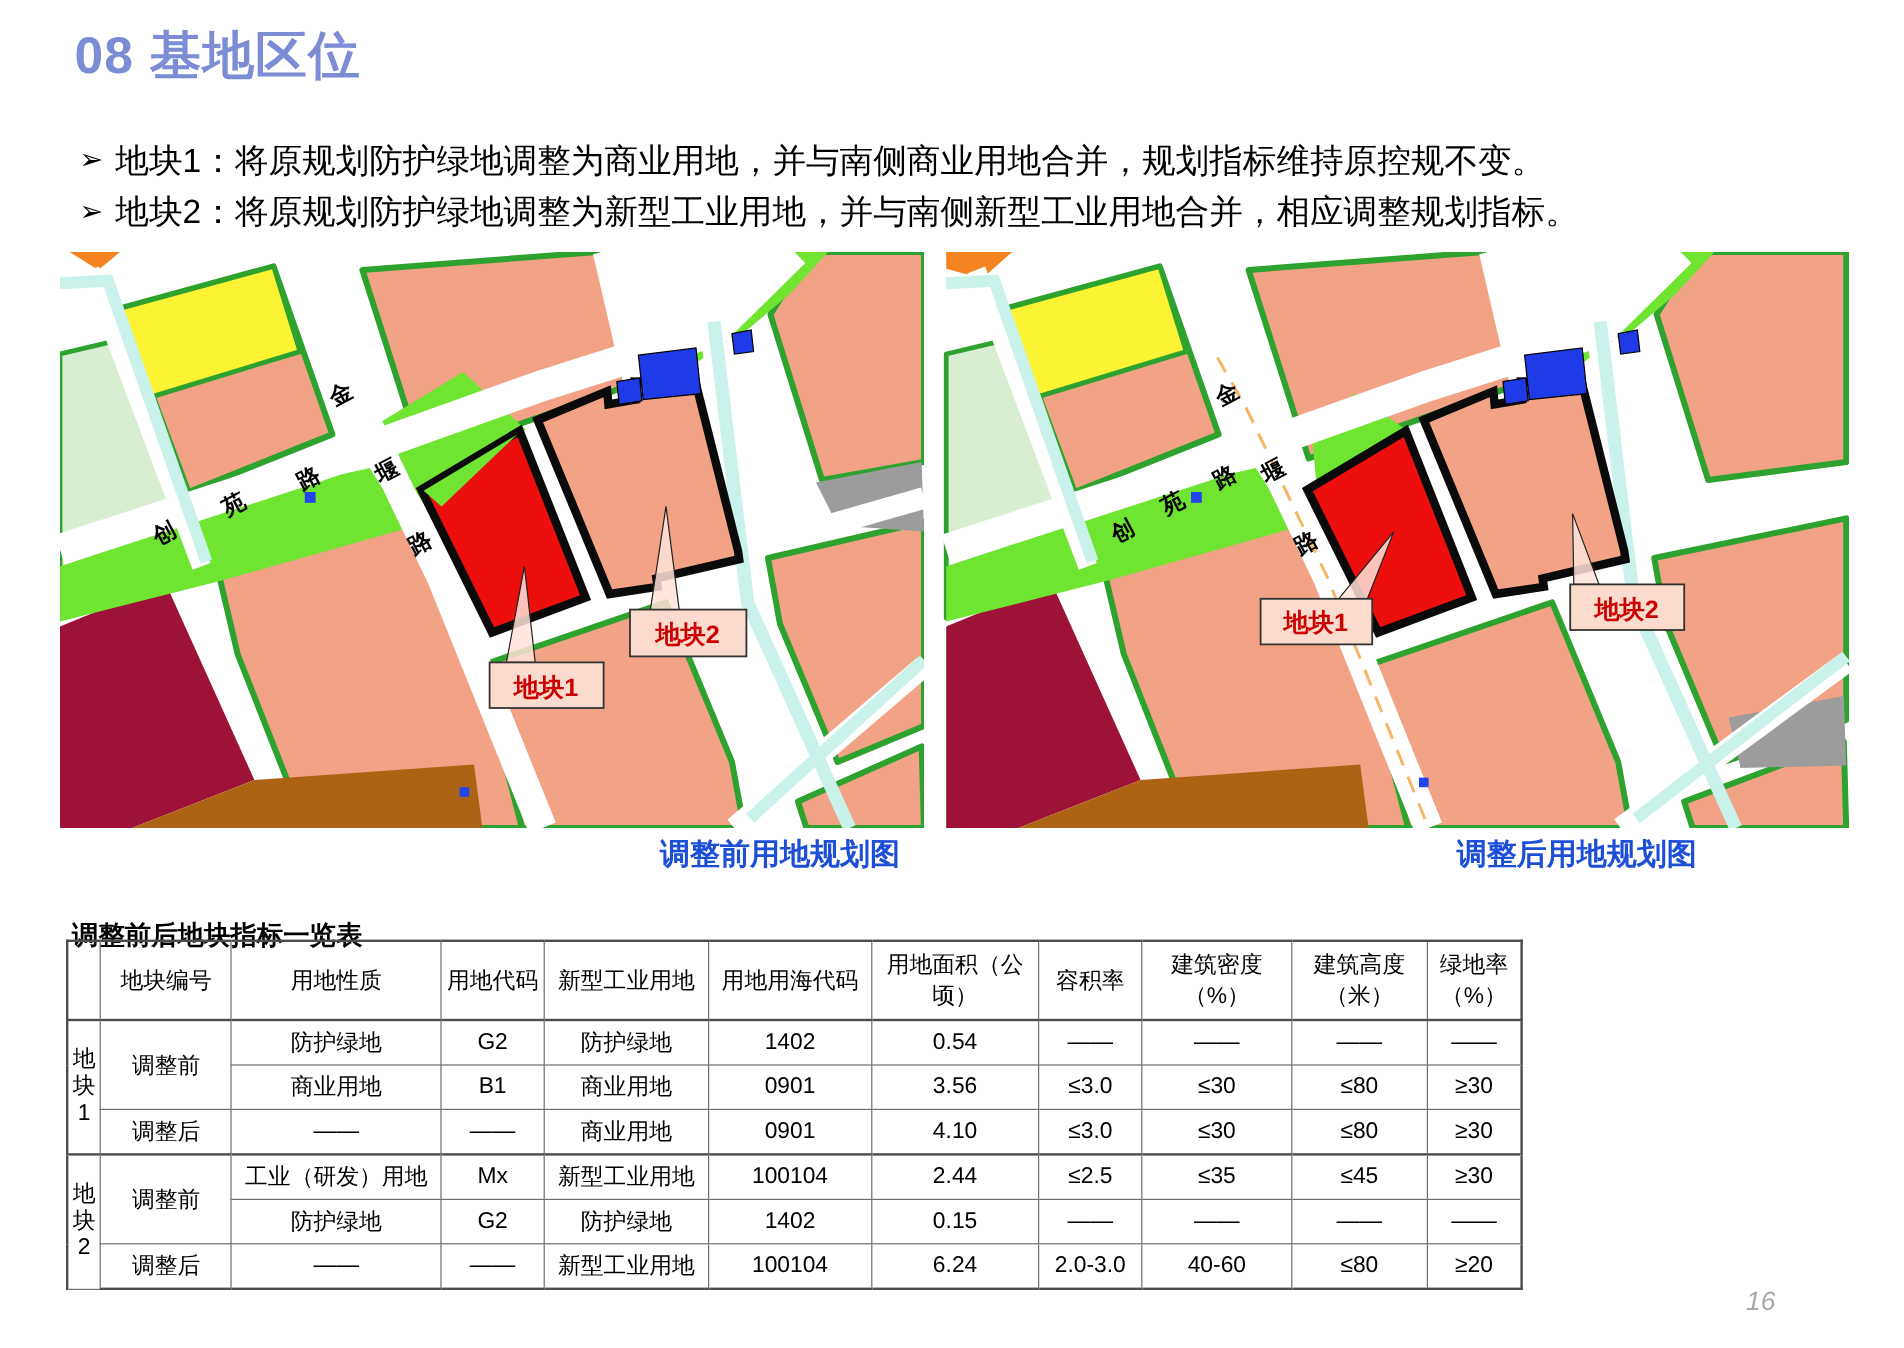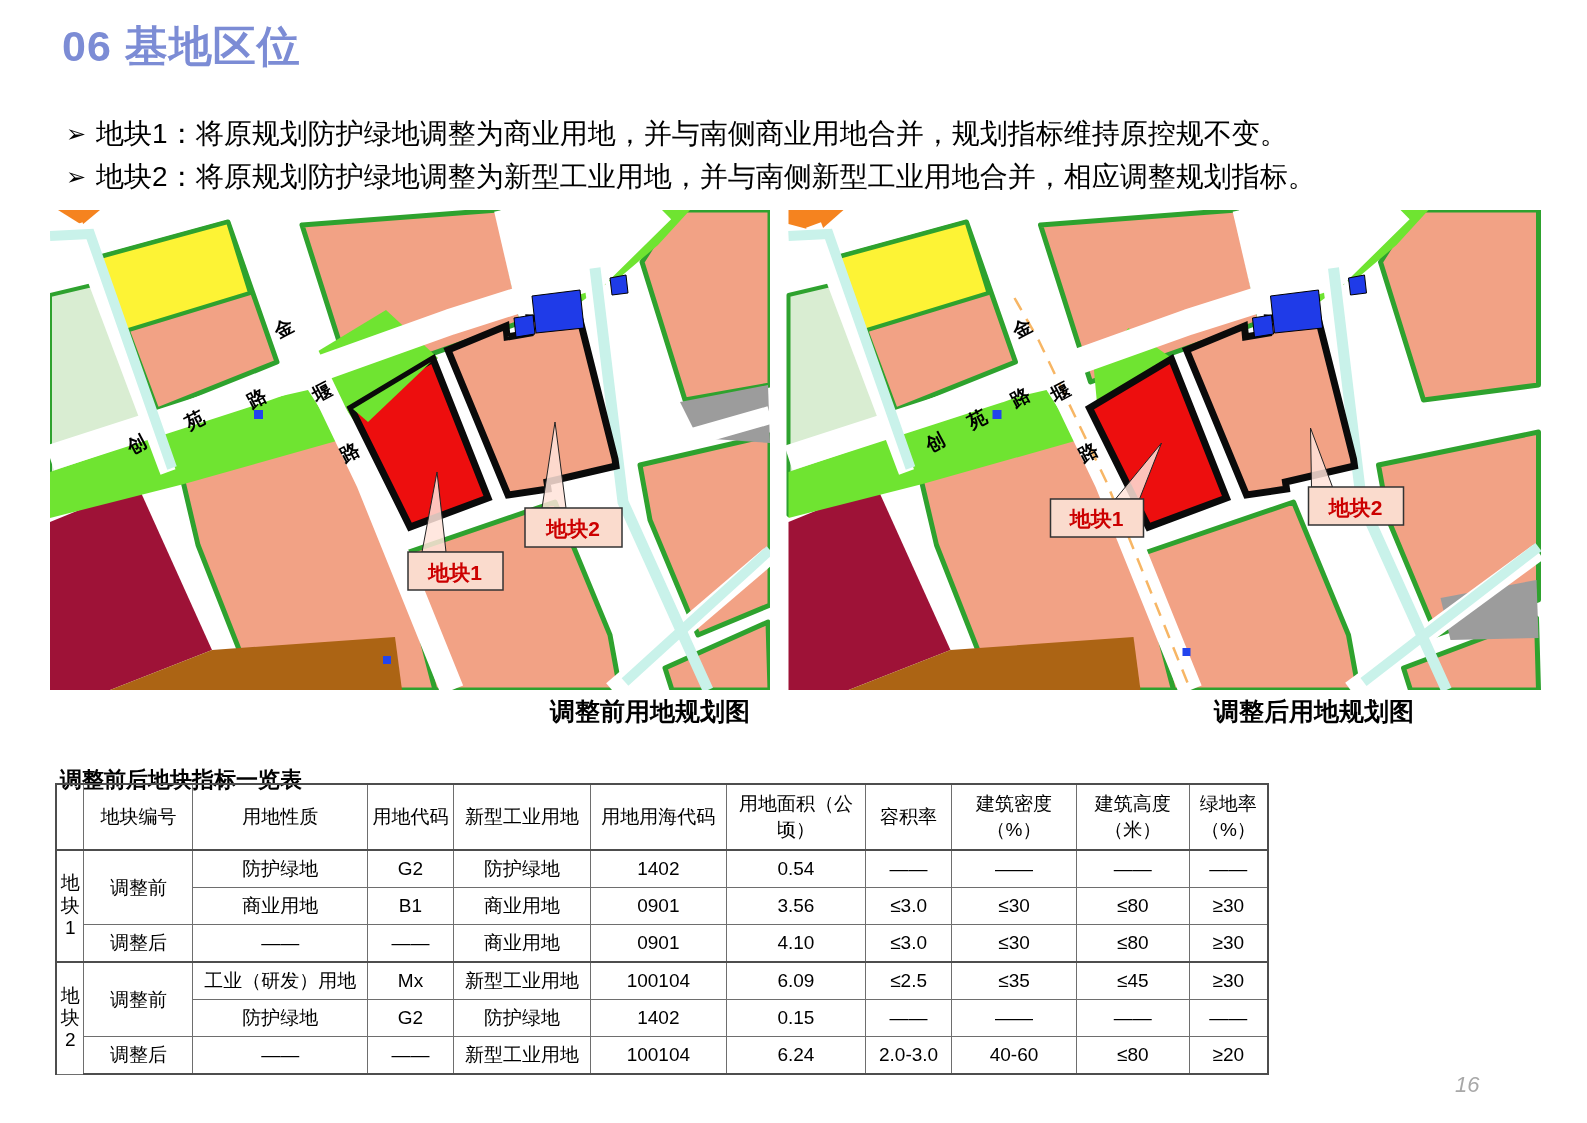--- a/index.html
+++ b/index.html
@@ -11,21 +11,21 @@
        font-family:"Liberation Sans","DejaVu Sans",sans-serif;overflow:hidden;}
   .page-title{position:absolute;left:62px;top:18px;font-size:43px;font-weight:bold;
        color:var(--accent);letter-spacing:1px;}
   .bullets{position:absolute;left:66px;top:116px;font-size:28px;color:#000;}
   .bullet-line{display:flex;align-items:flex-start;margin-bottom:7px;}
   .bullet-marker{font-size:24px;margin-right:10px;line-height:36px;}
   .bullet-text{line-height:36px;}
   .map-wrap{position:absolute;top:210px;}
   #map-before{left:50px;}
   #map-after{left:786px;}
-  .map-caption{position:absolute;top:695px;font-size:25px;font-weight:bold;color:#000000;
+  .map-caption{position:absolute;top:695px;font-size:25px;font-weight:bold;color:#1d4ed8;
        transform:translateX(-50%);white-space:nowrap;}
   #caption-before{left:650px;}
   #caption-after{left:1314px;}
   .table-title{position:absolute;left:60px;top:740px;font-size:22px;font-weight:bold;color:#000;margin-top:25px;}
   table.spec{position:absolute;left:55px;top:783px;width:1214px;border-collapse:collapse;
        table-layout:fixed;font-size:19px;color:#000;}
   table.spec th,table.spec td{border:1px solid var(--border-mid);text-align:center;
        vertical-align:middle;padding:2px 3px;font-weight:normal;overflow:hidden;}
   table.spec thead th{height:60px;border-bottom:2.5px solid var(--border-dark);border-top:2px solid var(--border-dark);}
   table.spec td{height:32px;}
@@ -34,21 +34,21 @@
   table.spec tr.group-start td{border-top:2.5px solid var(--border-dark);}
   table.spec tr.last td{border-bottom:2px solid var(--border-dark);}
   td.block-id{white-space:pre-line;line-height:1.18;font-size:19px;}
   .page-num{position:absolute;left:1455px;top:1072px;font-size:22px;color:#A8A8A8;font-style:italic;}
   svg text.roadchar{font-size:19px;font-weight:bold;fill:#000;}
   svg text.parcel-label{font-size:21px;font-weight:bold;fill:var(--label-red);}
 </style>
 </head>
 <body>
 
-<div class="page-title">06 基地区位</div>
+<div class="page-title">08 基地区位</div>
 
 <div class="bullets">
   <div class="bullet-line">
     <span class="bullet-marker">➢</span>
     <span class="bullet-text">地块1：将原规划防护绿地调整为商业用地，并与南侧商业用地合并，规划指标维持原控规不变。</span>
   </div>
   <div class="bullet-line">
     <span class="bullet-marker">➢</span>
     <span class="bullet-text">地块2：将原规划防护绿地调整为新型工业用地，并与南侧新型工业用地合并，相应调整规划指标。</span>
   </div>
@@ -267,21 +267,21 @@
     </tr>
     <tr class="group-start">
       <td class="block-id outer-l" rowspan="3">地
 块
 2</td>
       <td rowspan="2">调整前</td>
       <td>工业（研发）用地</td>
       <td>Mx</td>
       <td>新型工业用地</td>
       <td>100104</td>
-      <td>6.09</td>
+      <td>2.44</td>
       <td>≤2.5</td>
       <td>≤35</td>
       <td>≤45</td>
       <td class="outer-r">≥30</td>
     </tr>
     <tr>
       <td>防护绿地</td>
       <td>G2</td>
       <td>防护绿地</td>
       <td>1402</td>

